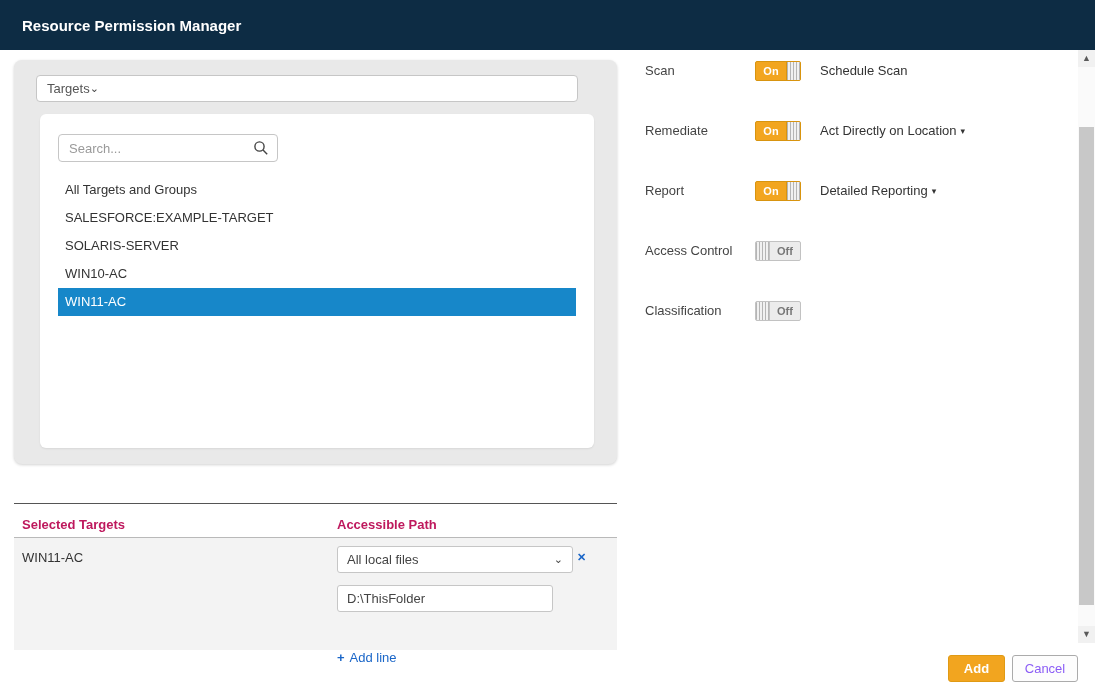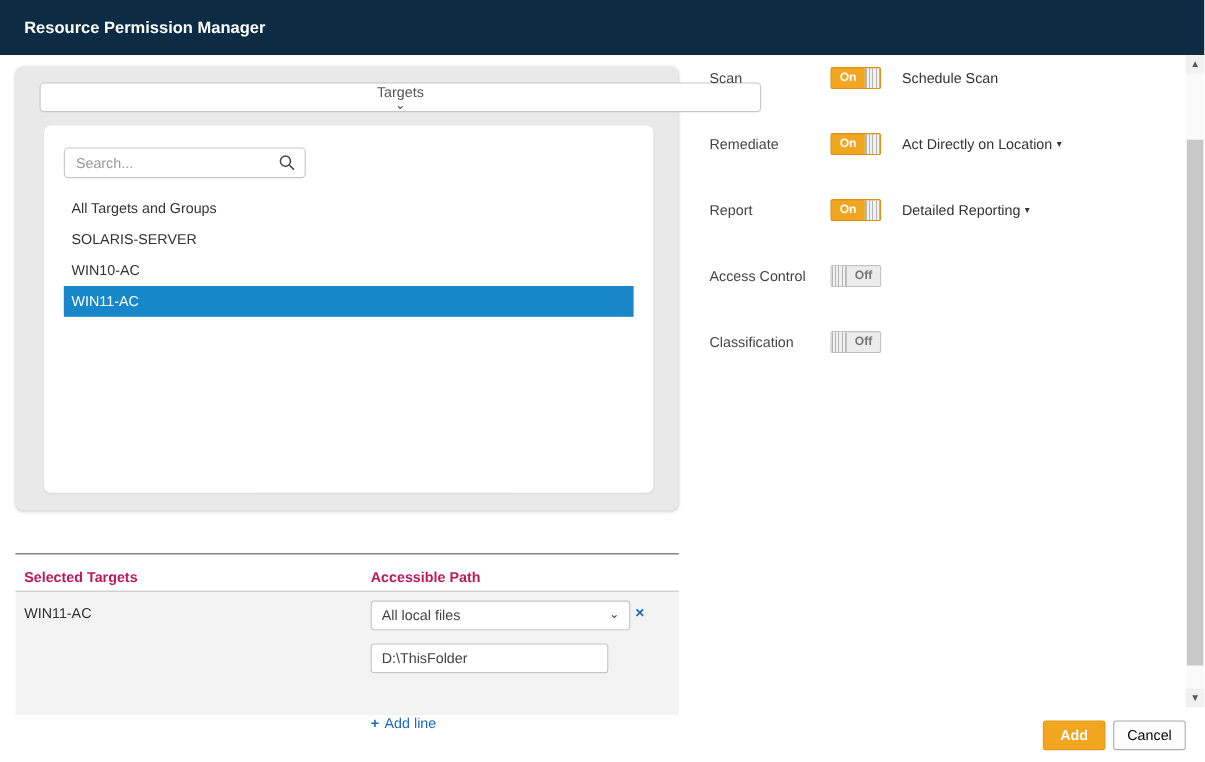--- a/index.html
+++ b/index.html
@@ -18,24 +18,24 @@
     background: #0d2c44; display: flex; align-items: center; padding-left: 22px;
   }
   .app-header .title { color: #fff; font-size: 15px; font-weight: bold; }
 
   
   .left-panel {
     position: absolute; left: 14px; top: 60px; width: 603px; height: 404px;
     background: #e9e9e9; border-radius: 8px; box-shadow: 0 1px 3px rgba(0,0,0,0.18);
   }
   .type-select {
-    position: absolute; left: 22px; top: 15px; width: 656px; height: 27px;
+    position: absolute; left: 22px; top: 15px; width: 542px; height: 27px;
     background: #fff; border: 1px solid #c6c6c6; border-radius: 4px;
     display: flex; align-items: center; justify-content: flex-start;
-    padding: 0 10px; font-size: 13px; color: #555; cursor: pointer; flex-direction: column;
+    padding: 0 10px; font-size: 13px; color: #555; cursor: pointer;
   }
   .chev { color: #444; font-size: 11px; line-height: 1; }
   .inner-panel {
     position: absolute; left: 26px; top: 54px; width: 554px; height: 334px;
     background: #fff; border-radius: 6px; padding: 20px 18px;
     box-shadow: 0 1px 2px rgba(0,0,0,0.08);
   }
   .search-wrap { position: relative; width: 220px; height: 28px; margin-bottom: 14px; }
   .search-input {
     width: 100%; height: 100%; border: 1px solid #c6c6c6; border-radius: 4px;
@@ -124,21 +124,21 @@
     background: #c8c8c8; cursor: pointer;
   }
 
   
   .footer-btns { position: absolute; right: 17px; bottom: 11px; display: flex; gap: 7px; }
   .btn { height: 27px; font-size: 13px; font-family: inherit; border-radius: 3px; cursor: pointer; }
   .btn-add {
     width: 57px; background: #f2a51f; border: 1px solid #e09a14; color: #fff; font-weight: bold;
   }
   .btn-cancel {
-    width: 66px; background: #fdfdfd; border: 1px solid #ababab; color: #000000;
+    width: 66px; background: #fdfdfd; border: 1px solid #ababab; color: #8b5cf6;
   }
 </style>
 </head>
 <body>
 
 <div class="app-header">
   <span class="title">Resource Permission Manager</span>
 </div>
 
 <div class="left-panel">
@@ -149,20 +149,21 @@
   <div class="inner-panel">
     <div class="search-wrap">
       <input class="search-input" type="text" placeholder="Search..." style="">
       <svg class="search-ic" viewBox="0 0 16 16">
         <circle cx="6.5" cy="6.5" r="4.6" fill="none" stroke="#444" stroke-width="1.4"></circle>
         <line x1="10" y1="10" x2="14.2" y2="14.2" stroke="#444" stroke-width="1.4"></line>
       </svg>
     </div>
     <div class="target-list">
         <div class="target-item">All Targets and Groups</div>
+        <div class="target-item">SALESFORCE:EXAMPLE-TARGET</div>
         <div class="target-item">SOLARIS-SERVER</div>
         <div class="target-item">WIN10-AC</div>
         <div class="target-item selected">WIN11-AC</div>
       </div>
   </div>
 </div>
 
 <div class="sep-top"></div>
 <div class="tbl-head">
   <span class="h-target">Selected Targets</span>

